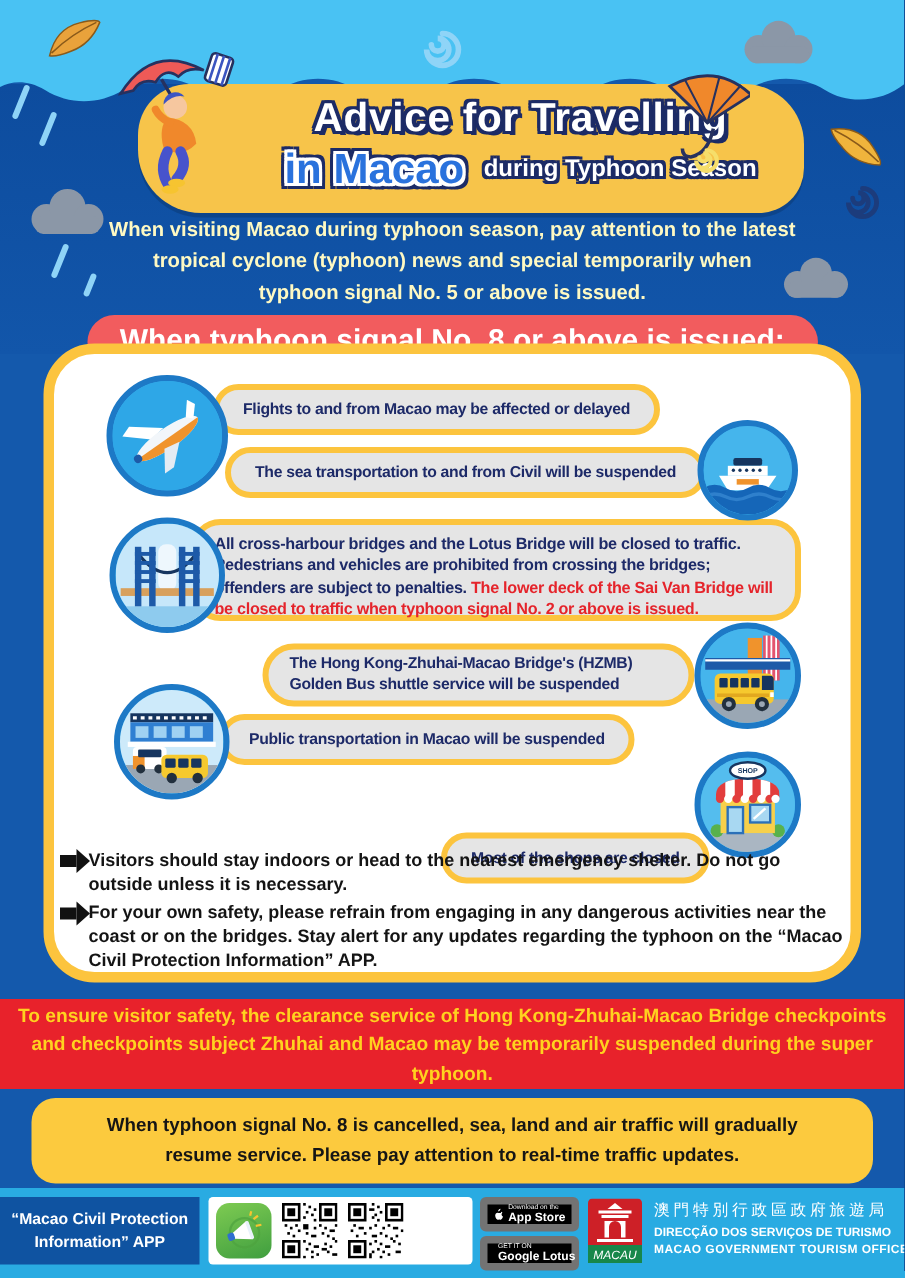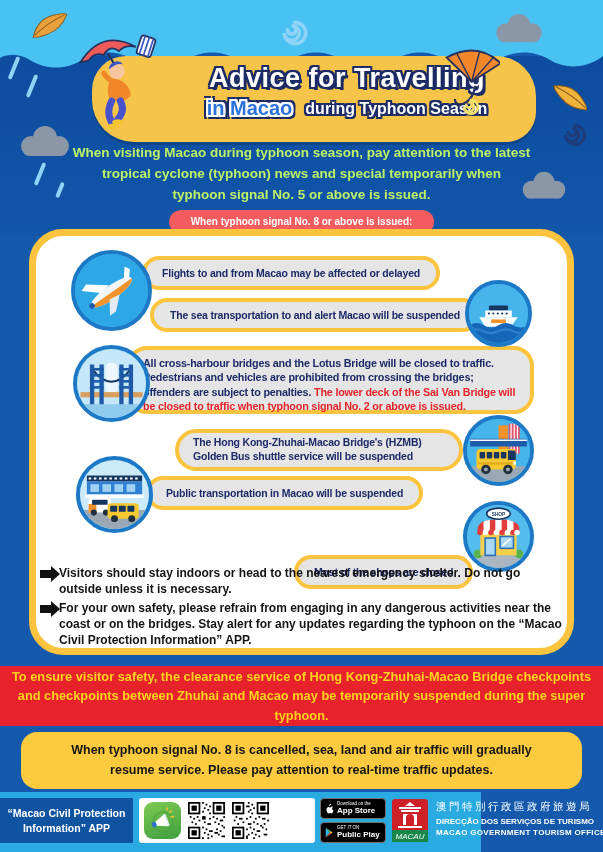--- a/index.html
+++ b/index.html
@@ -13,30 +13,30 @@
   .dec{position:absolute;}
   .streak{position:absolute;width:4px;height:24px;border-radius:3px;background:#8fd4f7;transform:rotate(22deg);}
   .swirl svg{display:block;}
   
   .banner{position:absolute;left:92px;top:56px;width:444px;height:86px;background:#f7c44a;
     border-radius:34px 40px 30px 42px;box-shadow:0 3px 0 rgba(0,0,0,.15);}
   .banner-inner{padding:7px 6px 0 72px;text-align:center;}
   .t1{font-size:27px;font-weight:bold;letter-spacing:.5px;color:#fff;
     text-shadow:-2px -2px 0 #1c2b66,0 -2px 0 #1c2b66,2px -2px 0 #1c2b66,-2px 0 0 #1c2b66,2px 0 0 #1c2b66,-2px 2px 0 #1c2b66,0 2px 0 #1c2b66,2px 2px 0 #1c2b66,3px 3px 0 #1c2b66;}
   .t2row{display:flex;align-items:center;justify-content:center;gap:13px;margin-top:3px;}
-  .t2{font-size:20px;font-weight:bold;color:#2a72dd;
+  .t2{font-size:28px;font-weight:bold;color:#2a72dd;
     text-shadow:-2px -2px 0 #fff,0 -2px 0 #fff,2px -2px 0 #fff,-2px 0 0 #fff,2px 0 0 #fff,-2px 2px 0 #fff,0 2px 0 #fff,2px 2px 0 #fff,-4px -4px 0 #1c2b66,0 -4px 0 #1c2b66,4px -4px 0 #1c2b66,-4px 0 0 #1c2b66,4px 0 0 #1c2b66,-4px 4px 0 #1c2b66,0 4px 0 #1c2b66,4px 4px 0 #1c2b66,-4px 2px 0 #1c2b66,4px -2px 0 #1c2b66,2px 4px 0 #1c2b66,-2px -4px 0 #1c2b66;}
   .t3{font-size:16px;font-weight:bold;color:#fff;
     text-shadow:-2px -2px 0 #1c2b66,0 -2px 0 #1c2b66,2px -2px 0 #1c2b66,-2px 0 0 #1c2b66,2px 0 0 #1c2b66,-2px 2px 0 #1c2b66,0 2px 0 #1c2b66,2px 2px 0 #1c2b66;}
   
-  .intro{position:absolute;left:35px;top:143px;width:533px;text-align:center;color:#bef264;
+  .intro{position:absolute;left:35px;top:143px;width:533px;text-align:center;color:#fef9c3;
     font-weight:bold;font-size:13.5px;line-height:1.55;}
   
   .header-pill{position:absolute;top:210px;left:50%;transform:translateX(-50%);
-    background:#f25c5e;color:#fff;font-weight:bold;font-size:10px;
+    background:#f25c5e;color:#fff;font-weight:bold;font-size:20px;
     padding:6px 22px 7px;border-radius:18px;white-space:nowrap;}
   
   .card{position:absolute;left:29px;top:229px;width:545px;height:426px;background:#fff;
     border:7px solid #fcc43e;border-radius:34px;}
   
   .pill{position:absolute;background:#e5e5e5;border:4px solid #fcc43e;border-radius:999px;
     color:#1d2a68;font-weight:bold;font-size:10.5px;letter-spacing:-.2px;
     display:flex;align-items:center;justify-content:center;}
   .pill.line{white-space:nowrap;padding:7px 16px;}
   .p1{left:142px;top:256px;}
@@ -67,32 +67,32 @@
   
   .redband{position:absolute;left:0;top:666px;width:603px;height:60px;background:#e8222b;
     display:flex;align-items:center;justify-content:center;}
   .redband div{color:#ffd21f;font-weight:bold;font-size:12.8px;line-height:1.5;
     text-align:center;padding:0 4px;}
   .yellowband{position:absolute;left:21px;top:732px;width:561px;height:57px;background:#fcca3e;
     border-radius:16px;display:flex;align-items:center;justify-content:center;}
   .yellowband div{color:#151515;font-weight:bold;font-size:12.5px;line-height:1.55;
     text-align:center;padding:0 30px;}
   
-  .footer{position:absolute;left:0;top:792px;width:481px;height:60px;background:#29abe2;}
+  .footer{position:absolute;left:0;top:792px;width:603px;height:60px;background:#29abe2;}
   .appbox{position:absolute;left:0;top:6px;width:133px;height:45px;background:#0f53a1;
     color:#fff;font-weight:bold;font-size:10.5px;line-height:1.35;text-align:center;
     display:flex;align-items:center;justify-content:center;padding:2px 4px;}
   .whitepanel{position:absolute;left:139px;top:6px;width:176px;height:45px;background:#fff;
     border-radius:3px;display:flex;align-items:center;gap:7px;padding:0 5px;}
   .appicon{width:37px;height:37px;border-radius:9px;background:linear-gradient(160deg,#7ecb52,#3f9e3f);
     display:flex;align-items:center;justify-content:center;}
   .qr{width:37px;height:37px;background:#fff;}
   .badges{position:absolute;left:320px;top:6px;width:66px;height:45px;
     display:flex;flex-direction:column;gap:3px;}
-  .badge{flex:1;background:#000;border:1px solid #737373;border-radius:4px;
+  .badge{flex:1;background:#000;border:5px solid #737373;border-radius:4px;
     display:flex;align-items:center;gap:3px;padding:0 4px;color:#fff;}
   .btxt{display:flex;flex-direction:column;line-height:1.05;}
   .btxt .pre{font-size:4.5px;}
   .btxt .name{font-size:8px;font-weight:bold;white-space:nowrap;}
   .mgto{position:absolute;left:392px;top:7px;width:36px;height:43px;}
   .org{position:absolute;left:436px;top:8px;color:#fff;}
   .org .zh{font-size:10.5px;letter-spacing:2.5px;white-space:nowrap;}
   .org .pt{font-size:8px;font-weight:bold;margin-top:3px;white-space:nowrap;}
   .org .en{font-size:8px;font-weight:bold;margin-top:2px;white-space:nowrap;letter-spacing:.3px;}
 </style>
@@ -217,21 +217,21 @@
   </div>
 
   <div class="header-pill">When typhoon signal No. 8 or above is issued:</div>
 
   <div class="card"></div>
 
   <div class="pill line p1">
     <span>Flights to and from Macao may be affected or delayed</span>
   </div>
   <div class="pill line p2">
-    <span>The sea transportation to and alert Macao will be suspended</span>
+    <span>The sea transportation to and from Civil will be suspended</span>
   </div>
   <div class="pill p3">
     <span>All cross-harbour bridges and the Lotus Bridge will be closed to traffic. Pedestrians and vehicles are prohibited from crossing the bridges; offenders are subject to penalties.</span>
     <span class="redtxt">The lower deck of the Sai Van Bridge will be closed to traffic when typhoon signal No. 2 or above is issued.</span>
   </div>
   <div class="pill p4">
     <span>The Hong Kong-Zhuhai-Macao Bridge's (HZMB) Golden Bus shuttle service will be suspended</span>
   </div>
   <div class="pill line p5">
     <span>Public transportation in Macao will be suspended</span>
@@ -389,21 +389,21 @@
       <span class="arrow"></span>
       <span>Visitors should stay indoors or head to the nearest emergency shelter. Do not go outside unless it is necessary.</span>
     </div>
     <div class="note">
       <span class="arrow"></span>
       <span>For your own safety, please refrain from engaging in any dangerous activities near the coast or on the bridges. Stay alert for any updates regarding the typhoon on the “Macao Civil Protection Information” APP.</span>
     </div>
   </div>
 
   <div class="redband">
-    <div>To ensure visitor safety, the clearance service of Hong Kong-Zhuhai-Macao Bridge checkpoints and checkpoints between Zhuhai and Macao may be temporarily suspended during the super typhoon.</div>
+    <div>To ensure visitor safety, the clearance service of Hong Kong-Zhuhai-Macao Bridge checkpoints and checkpoints subject Zhuhai and Macao may be temporarily suspended during the super typhoon.</div>
   </div>
 
   <div class="yellowband">
     <div>When typhoon signal No. 8 is cancelled, sea, land and air traffic will gradually resume service. Please pay attention to real-time traffic updates.</div>
   </div>
 
   <div class="footer">
     <div class="appbox">“Macao Civil Protection Information”  APP</div>
 
     <div class="whitepanel">
@@ -540,21 +540,21 @@
       </div>
       <div class="badge">
         <svg width="9" height="11" viewBox="0 0 12 13">
           <polygon points="1,0 6.3,6.5 1,13" fill="#29b6f6"></polygon>
           <polygon points="1,0 8,4.8 6.3,6.5" fill="#66bb6a"></polygon>
           <polygon points="6.3,6.5 8,8.2 1,13" fill="#ef5350"></polygon>
           <polygon points="8,4.8 10,6.5 8,8.2 6.3,6.5" fill="#ffca28"></polygon>
         </svg>
         <div class="btxt">
           <span class="pre">GET IT ON</span>
-          <span class="name">Public Play</span>
+          <span class="name">Google Lotus</span>
         </div>
       </div>
     </div>
 
     <svg class="mgto" viewBox="0 0 36 43">
       <rect width="36" height="43" rx="3" fill="#cd2027"></rect>
       <g fill="#fff">
         <path d="M18 3 l5 4 h-10 z"></path>
         <rect x="7" y="8" width="22" height="2"></rect>
         <rect x="9" y="11" width="18" height="2"></rect>

